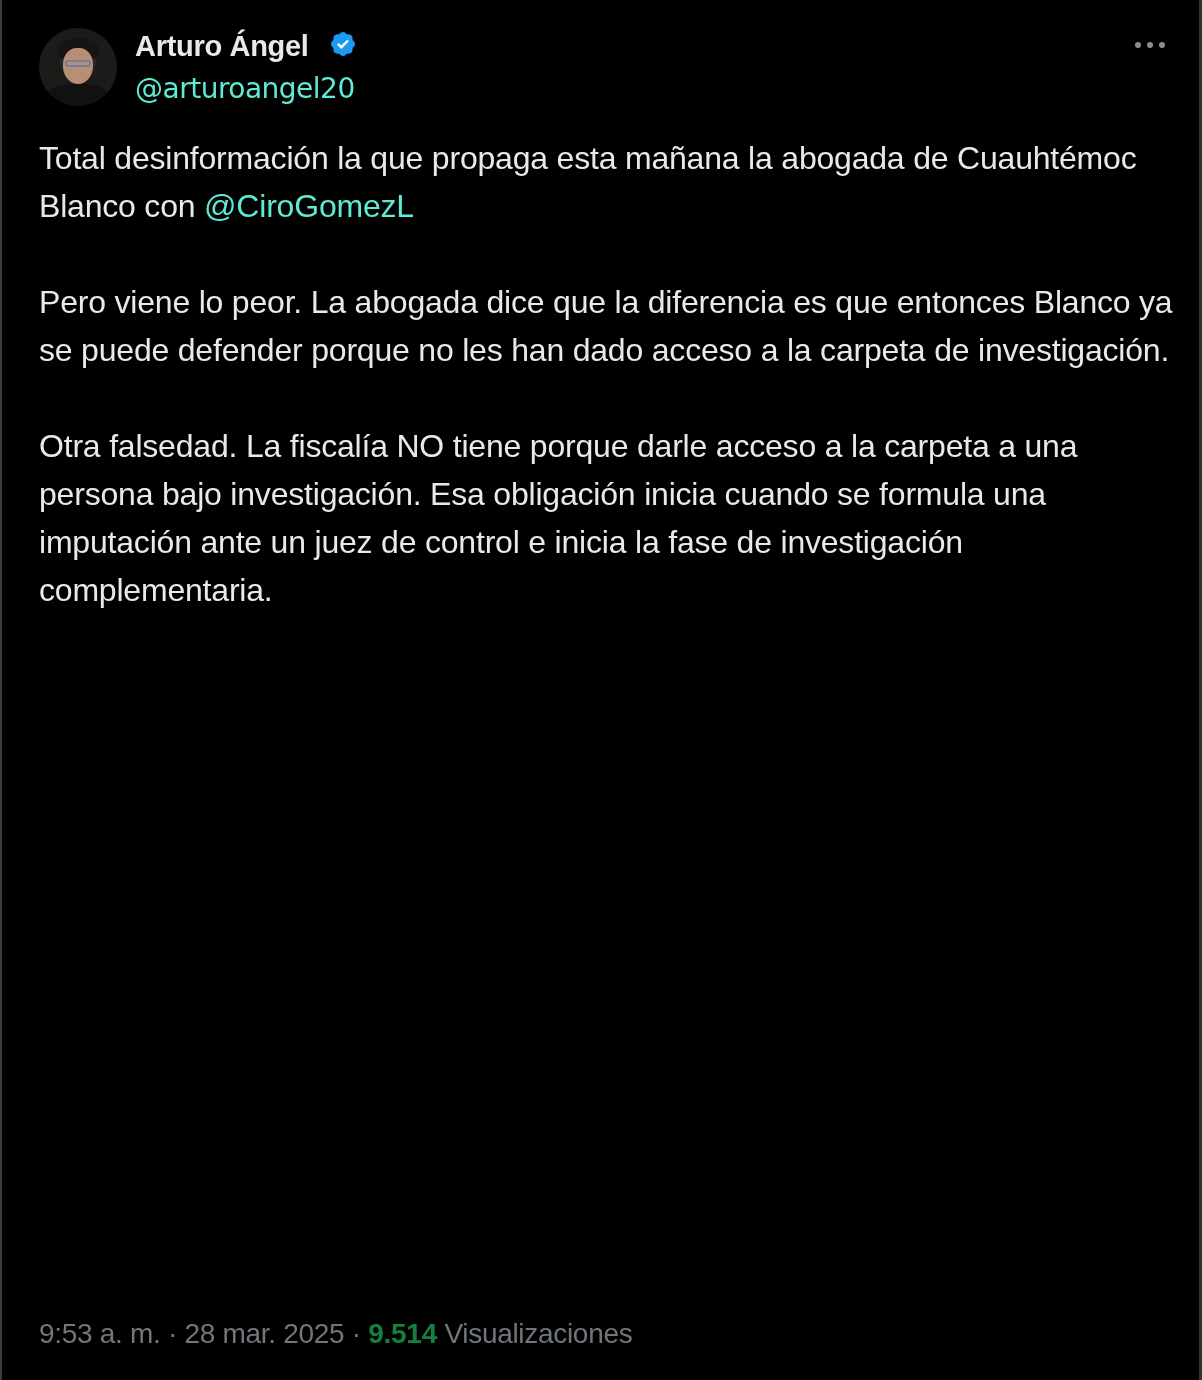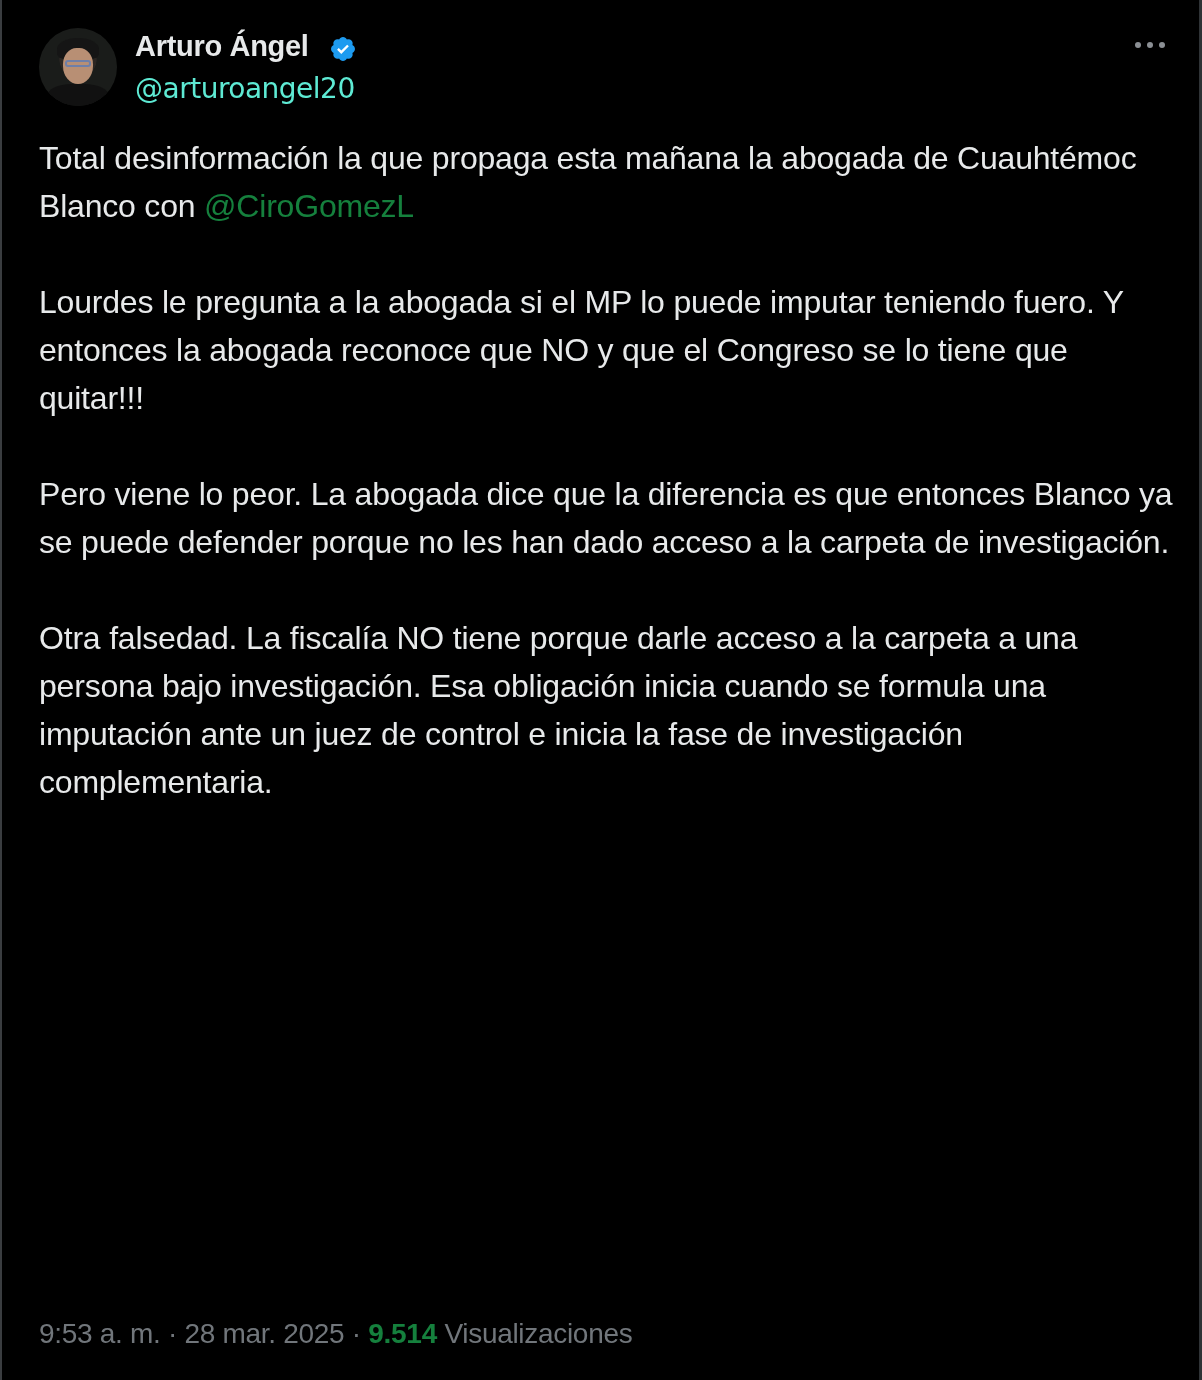--- a/index.html
+++ b/index.html
@@ -4,30 +4,30 @@
 <style>
   html, body { margin: 0; padding: 0; background: #000; }
   body { width: 1202px; height: 1380px; overflow: hidden; position: relative; font-family: "Liberation Sans", "DejaVu Sans", sans-serif; }
   .frame { position: absolute; left: 0; top: 0; width: 1202px; height: 1380px; background: #000; box-sizing: border-box; border-left: 2px solid #3a3d40; border-right: 3px solid #2f3336; }
   .header { position: absolute; left: 37px; top: 28px; right: 30px; height: 80px; }
   .avatar { position: absolute; left: 0; top: 0; width: 78px; height: 78px; border-radius: 50%; background: radial-gradient(circle at 50% 40%, #6b5a4d 0 18%, #2b2623 19% 30%, #1a1c1a 31% 100%); overflow: hidden; }
   .avatar .face { position: absolute; left: 24px; top: 20px; width: 30px; height: 36px; background: #b88f74; border-radius: 45% 45% 50% 50%; }
   .avatar .hair { position: absolute; left: 18px; top: 10px; width: 42px; height: 22px; background: #151515; border-radius: 50% 50% 30% 30%; }
   .avatar .glasses { position: absolute; left: 26px; top: 32px; width: 26px; height: 7px; border: 2px solid #6f7fa8; border-radius: 3px; box-sizing: border-box; }
   .avatar .body { position: absolute; left: 8px; top: 56px; width: 62px; height: 30px; background: #111; border-radius: 40% 40% 0 0; }
-  .name-row { position: absolute; left: 96px; top: 2px; display: flex; align-items: flex-end; gap: 20px; }
+  .name-row { position: absolute; left: 96px; top: 2px; display: flex; align-items: flex-start; gap: 20px; }
   .name { color: #e7e9ea; font-weight: 700; font-size: 29px; letter-spacing: -0.3px; }
   .verified { width: 28px; height: 28px; display: inline-block; }
   .handle { position: absolute; left: 96px; top: 44px; color: #5eead4; font-size: 28px; font-family: "DejaVu Sans", sans-serif; letter-spacing: -0.5px; }
   .more { position: absolute; right: 0; top: 10px; display: flex; gap: 6px; cursor: pointer; padding: 4px; }
   .more span { width: 6px; height: 6px; border-radius: 50%; background: #8b8f94; display: block; }
   .body-text { position: absolute; left: 37px; top: 134px; width: 1135px; color: #e7e9ea; font-size: 32px; line-height: 48px; letter-spacing: -0.2px; }
   .body-text p { margin: 0 0 48px 0; }
   .body-text p:last-child { margin-bottom: 0; }
-  .mention { color: #15803d; cursor: pointer; }
+  .mention { color: #5eead4; cursor: pointer; }
   .meta { position: absolute; left: 37px; top: 1318px; color: #71767b; font-size: 28px; letter-spacing: -0.3px; }
   .meta .views-count { color: #15803d; font-weight: 700; }
 </style>
 </head>
 <body>
 
 <div class="frame">
 
   <div class="header">
     <div class="avatar">
@@ -48,21 +48,20 @@
     <div class="handle">@arturoangel20</div>
     <div class="more">
       <span></span>
       <span></span>
       <span></span>
     </div>
   </div>
 
   <div class="body-text">
     <p><span>Total desinformación la que propaga esta mañana la abogada de Cuauhtémoc Blanco con </span><span class="mention">@CiroGomezL</span></p>
-    <p>Lourdes le pregunta a la abogada si el MP lo puede imputar teniendo fuero. Y entonces la abogada reconoce que NO y que el Congreso se lo tiene que quitar!!!</p>
     <p>Pero viene lo peor. La abogada dice que la diferencia es que entonces Blanco ya se puede defender porque no les han dado acceso a la carpeta de investigación.</p>
     <p>Otra falsedad. La fiscalía NO tiene porque darle acceso a la carpeta a una persona bajo investigación. Esa obligación inicia cuando se formula una imputación ante un juez de control e inicia la fase de investigación complementaria.</p>
   </div>
 
   <div class="meta">
     <span>9:53 a. m.</span><span> · </span><span>28 mar. 2025</span><span> · </span><span class="views-count">9.514</span><span> Visualizaciones</span>
   </div>
 
 </div>
 

